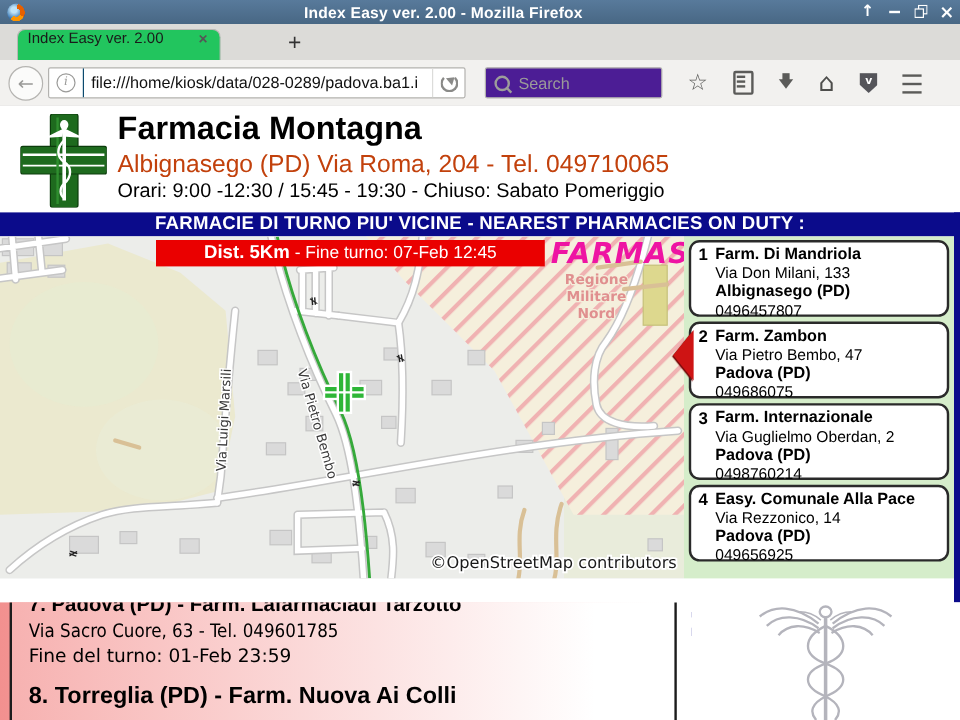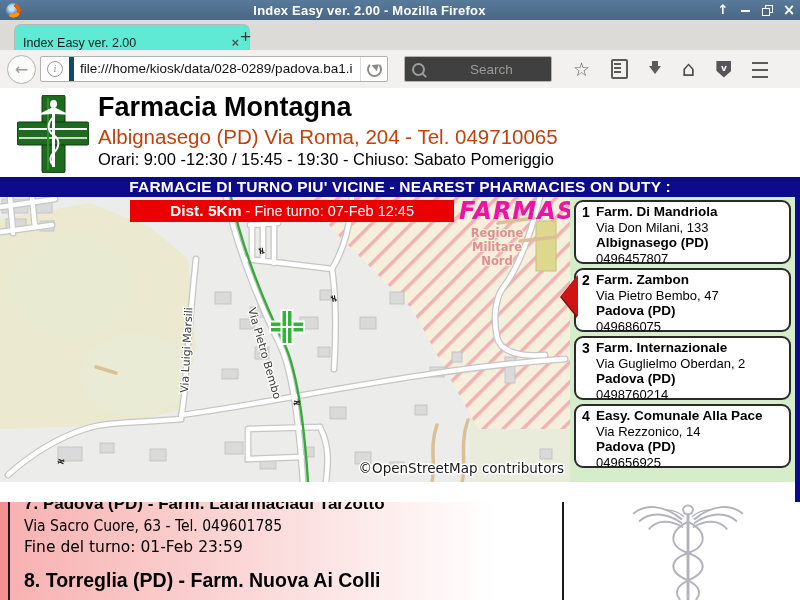--- a/index.html
+++ b/index.html
@@ -12,34 +12,34 @@
     background:radial-gradient(circle at 38% 35%,#bfe3f7 0 18%,#3d79b5 55%,#1e4d7d 90%);
     position:relative;overflow:hidden;}
   #fx-logo::after{content:"";position:absolute;inset:0;border-radius:50%;
     background:conic-gradient(from 120deg,#ff9500 0 100deg,transparent 100deg 250deg,#e66000 250deg 360deg);
     mask:radial-gradient(circle,transparent 0 32%,#000 33%);-webkit-mask:radial-gradient(circle,transparent 0 32%,#000 33%);}
   #win-title{flex:1;text-align:center;font-weight:bold;font-size:13px;letter-spacing:.2px;}
   .winbtn{color:#fff;font-weight:bold;width:22px;text-align:center;font-size:13px;cursor:default;font-family:"DejaVu Sans",sans-serif;line-height:20px;}
   .winbtn svg{vertical-align:middle;}
 
   #tabbar{left:0;top:20px;width:800px;height:30px;background:#dcdbd8;border-bottom:1px solid #c9c8c5;}
-  #tab-active{position:absolute;left:14px;bottom:0;width:236px;height:26px;background:#5eead4;border:1px solid #b9b8b5;border-bottom:none;border-radius:7px 7px 0 0;display:flex;align-items:flex-end;padding:0 8px;box-sizing:border-box;}
+  #tab-active{position:absolute;left:14px;bottom:0;width:170px;height:26px;background:#22c55e;border:1px solid #b9b8b5;border-bottom:none;border-radius:7px 7px 0 0;display:flex;align-items:flex-start;padding:0 8px;box-sizing:border-box;}
   #tab-title{flex:1;font-size:12.5px;color:#1a1a1a;white-space:nowrap;overflow:hidden;}
   #tab-close{color:#555;font-size:13px;font-weight:bold;padding:0 2px;}
   #new-tab{position:absolute;left:232px;bottom:2px;font-size:19px;color:#333;padding:0 8px;}
 
   #toolbar{left:0;top:50px;width:800px;height:38px;background:#f2f1ef;border-bottom:1px solid #c4c3c0;display:flex;align-items:center;}
   #back-btn{width:27px;height:27px;border-radius:50%;border:1px solid #b5b4b1;background:#fbfbfa;margin-left:7px;display:flex;align-items:center;justify-content:center;color:#9a9a98;font-size:16px;font-family:"DejaVu Sans",sans-serif;z-index:2;}
   #urlbar{display:flex;align-items:center;height:26px;background:#fff;border:1px solid #b3b2af;border-radius:2px;margin-left:4px;width:348px;box-sizing:border-box;}
   #info-icon{width:14px;height:14px;border:1px solid #9a9a98;border-radius:50%;color:#9a9a98;font-size:10px;line-height:14px;text-align:center;font-style:italic;font-family:"DejaVu Serif",serif;margin:0 6px;}
-  #url-text{flex:1;font-size:13.5px;color:#111;white-space:nowrap;overflow:hidden;border-left:5px solid #0c4a6e;padding-left:6px;line-height:24px;}
+  #url-text{flex:1;font-size:13.5px;color:#111;white-space:nowrap;overflow:hidden;border-left:1px solid #0c4a6e;padding-left:6px;line-height:24px;}
   #reload-btn{width:26px;height:24px;border-left:1px solid #dcdcda;display:flex;align-items:center;justify-content:center;}
   .reload-glyph{width:11px;height:11px;border:2px solid #8a8a88;border-radius:50%;border-top-color:transparent;position:relative;}
   .reload-glyph::after{content:"";position:absolute;right:-3px;top:-3px;border:4px solid transparent;border-left:6px solid #8a8a88;transform:rotate(-40deg);}
-  #searchbar{display:flex;align-items:center;height:26px;background:#404040;border:1px solid #b3b2af;border-radius:2px;margin-left:16px;width:148px;box-sizing:border-box;gap:38px;}
+  #searchbar{display:flex;align-items:center;height:26px;background:#4c1d95;border:1px solid #b3b2af;border-radius:2px;margin-left:16px;width:148px;box-sizing:border-box;}
   .mag{width:9px;height:9px;border:2px solid #9d9d9b;border-radius:50%;position:relative;margin:0 7px;}
   .mag::after{content:"";position:absolute;width:6px;height:2px;background:#9d9d9b;transform:rotate(45deg);left:7px;top:9px;}
   #search-placeholder{color:#9b9b99;font-size:13.5px;}
   .tbicon{color:#5b5b59;font-family:"DejaVu Sans",sans-serif;text-align:center;margin-left:21px;}
   #star-icon{font-size:19px;line-height:26px;}
   #bookmarks-icon{width:13px;height:16px;border:2px solid #5b5b59;border-radius:2px;position:relative;}
   #bookmarks-icon::before{content:"";position:absolute;left:1px;top:2px;width:7px;height:2px;background:#5b5b59;box-shadow:0 4px 0 #5b5b59,0 8px 0 #5b5b59;}
   #dl-icon{width:0;height:0;border:6px solid transparent;border-top:8px solid #5b5b59;position:relative;margin-top:8px;}
   #dl-icon::before{content:"";position:absolute;left:-3px;top:-13px;width:6px;height:6px;background:#5b5b59;}
   #home-icon{font-size:21px;line-height:24px;color:#4e4e4c;}

